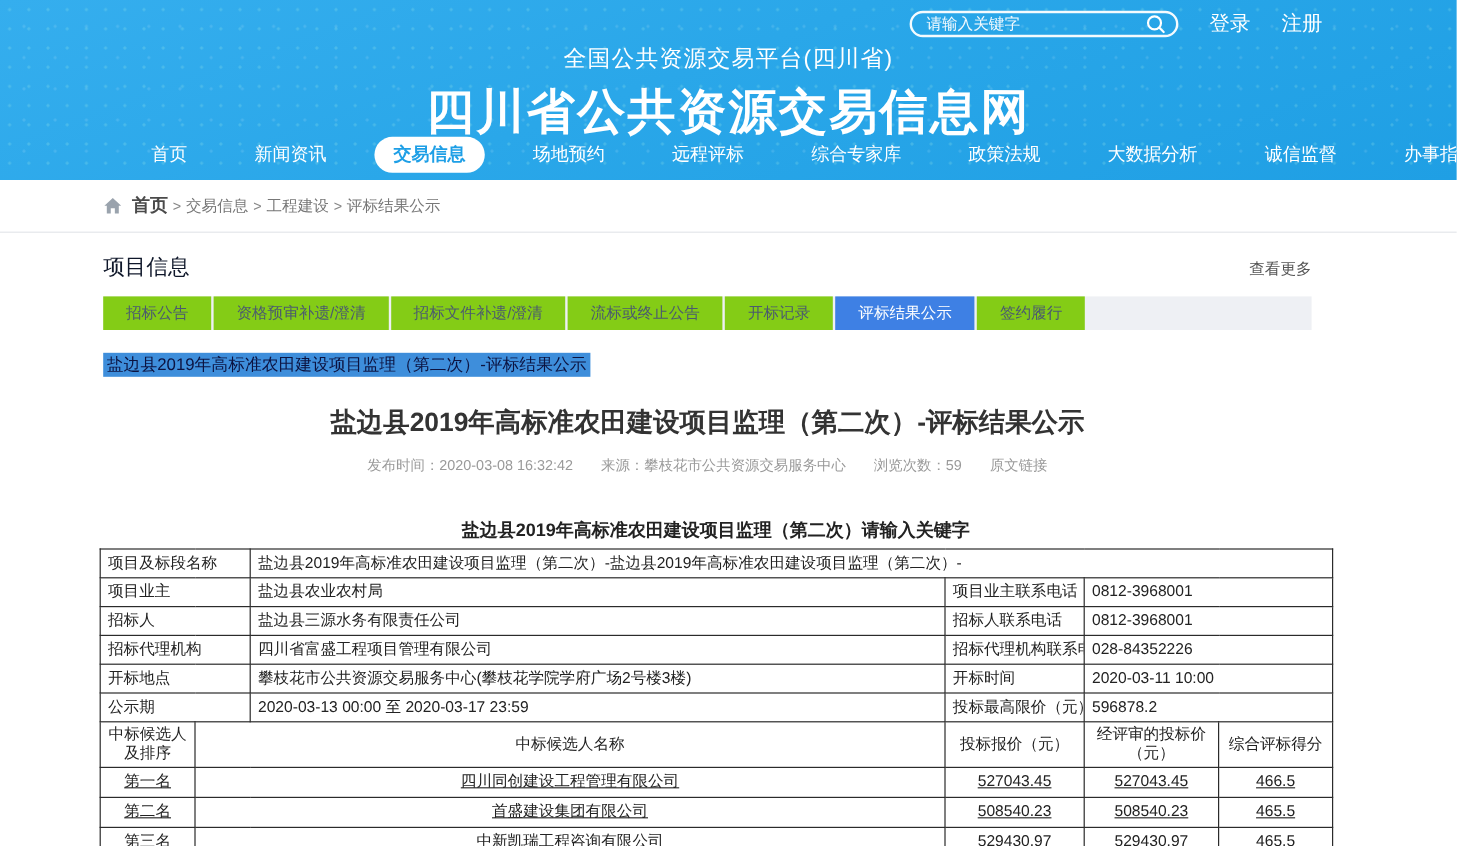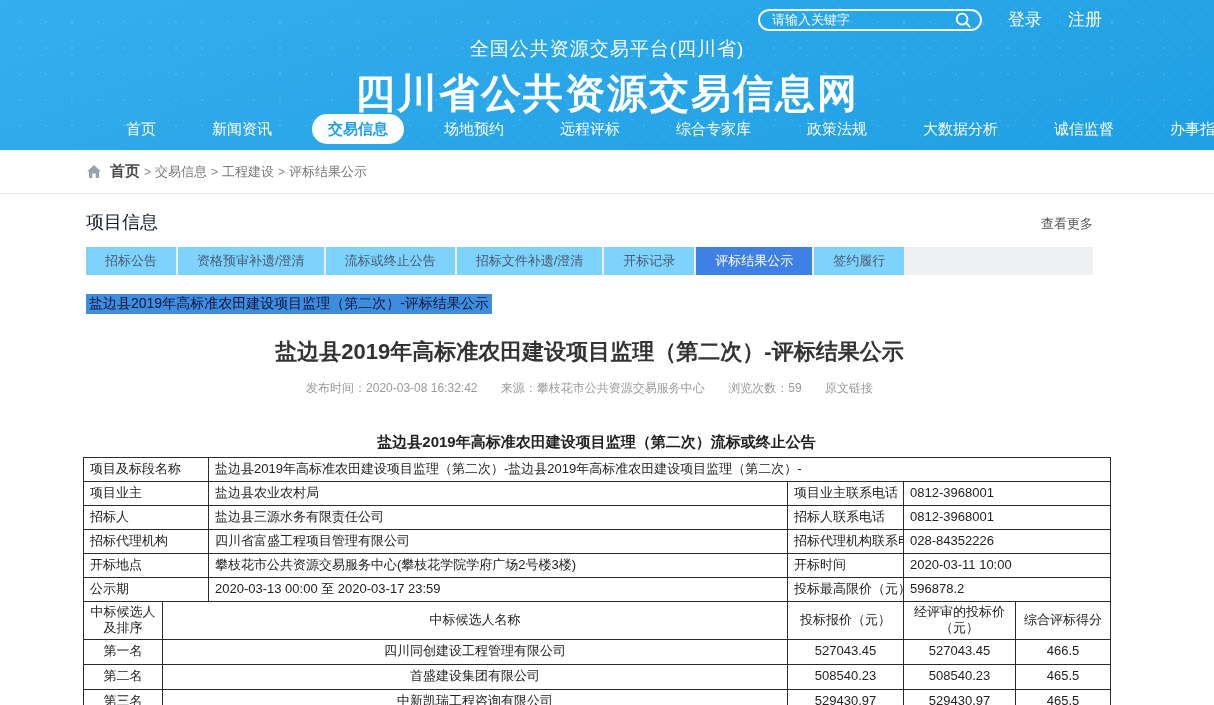--- a/index.html
+++ b/index.html
@@ -78,21 +78,21 @@
     display: flex; justify-content: space-between; align-items: baseline;
   }
   .section-title { font-size: 18px; color: #0f172a; font-weight: 500; }
   .view-more { font-size: 13px; color: #555; cursor: pointer; }
 
   .tabs {
     margin-top: 13px; height: 28px;
     background: #eef0f4; display: flex; gap: 2px;
   }
   .tab {
-    background: #7dd3fc; color: #4b5a6f; font-size: 13px;
+    background: #84cc16; color: #4b5a6f; font-size: 13px;
     line-height: 28px; padding: 0 19px; cursor: pointer; white-space: nowrap;
   }
   .tab.active { background: #3e80e4; color: #fff; }
 
   .selected-link {
     display: inline-block; margin-top: 19px;
     background: #3e8edb; color: #0c1340;
     font-size: 14px; padding: 1px 3px; cursor: pointer;
   }
 
@@ -120,21 +120,21 @@
     border: 1px solid #2b2b2b;
     font-size: 13px; color: #222;
     padding: 2px 6px; line-height: 1.25;
     overflow: hidden; white-space: nowrap;
   }
   tr.info-row { height: 24px; }
   td.lbl { text-align: left; }
   td.val { text-align: left; padding-left: 8px; }
   tr.cand-header { height: 34px; }
   tr.cand-header td { text-align: center; white-space: normal; }
-  tr.cand-row { height: 25px; }
+  tr.cand-row { height: 25px; text-decoration: underline; }
   tr.cand-row td { text-align: center; }
 </style>
 </head>
 <body>
 
 <div class="header">
   <div class="topbar">
     <div class="searchbox">
       <input type="text" placeholder="请输入关键字" style="">
       <span style="display:inline-flex;">
@@ -185,41 +185,41 @@
 <div class="container">
 
   <div class="section-head">
     <span class="section-title">项目信息</span>
     <span class="view-more">查看更多</span>
   </div>
 
   <div class="tabs">
     <span class="tab">招标公告</span>
     <span class="tab">资格预审补遗/澄清</span>
+    <span class="tab">招标文件补遗/澄清</span>
     <span class="tab">流标或终止公告</span>
-    <span class="tab">招标文件补遗/澄清</span>
     <span class="tab">开标记录</span>
     <span class="tab active">评标结果公示</span>
     <span class="tab">签约履行</span>
   </div>
 
   <div>
     <span class="selected-link">盐边县2019年高标准农田建设项目监理（第二次）-评标结果公示</span>
   </div>
 
   <div class="article-title">盐边县2019年高标准农田建设项目监理（第二次）-评标结果公示</div>
 
   <div class="article-meta">
     <span>发布时间：2020-03-08 16:32:42</span>
     <span>来源：攀枝花市公共资源交易服务中心</span>
     <span>浏览次数：59</span>
     <span class="origin-link">原文链接</span>
   </div>
 
-  <div class="table-title">盐边县2019年高标准农田建设项目监理（第二次）流标或终止公告</div>
+  <div class="table-title">盐边县2019年高标准农田建设项目监理（第二次）请输入关键字</div>
 
   <table class="result">
     <colgroup>
       <col style="width:79px">
         <col style="width:46px">
         <col style="width:579px">
       <col style="width:116px">
         <col style="width:112px">
         <col style="width:95px">
     </colgroup>

